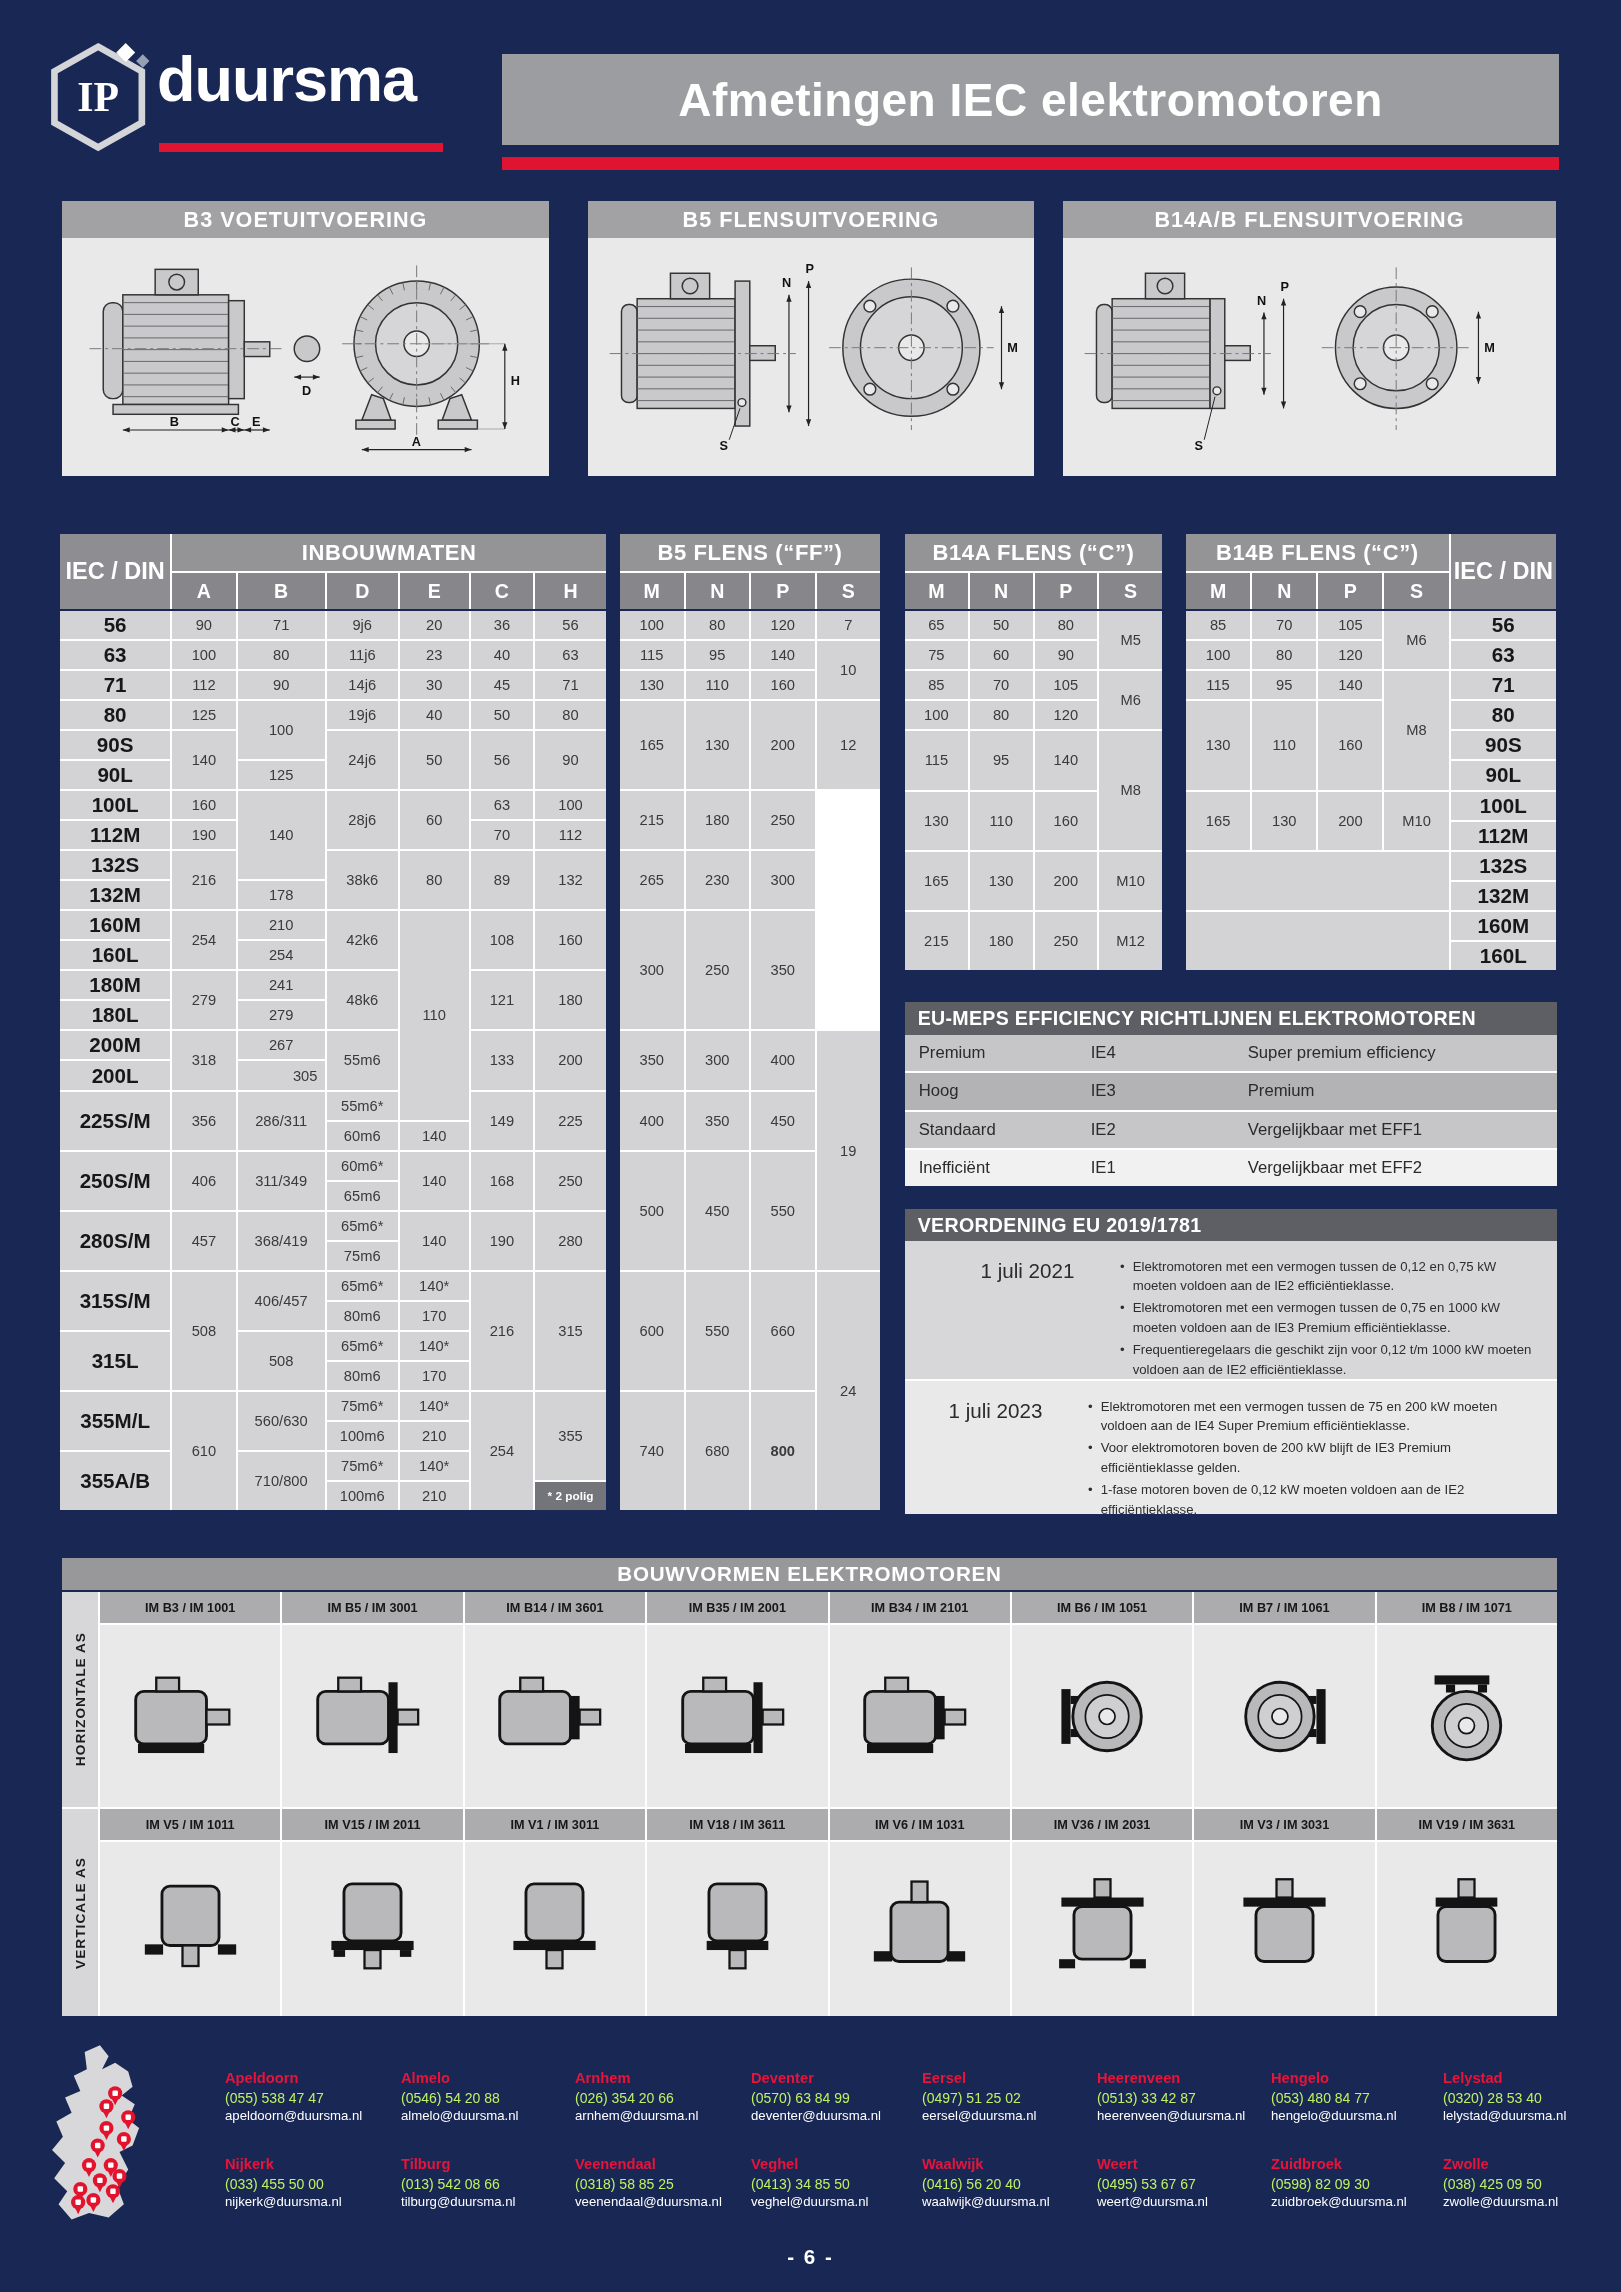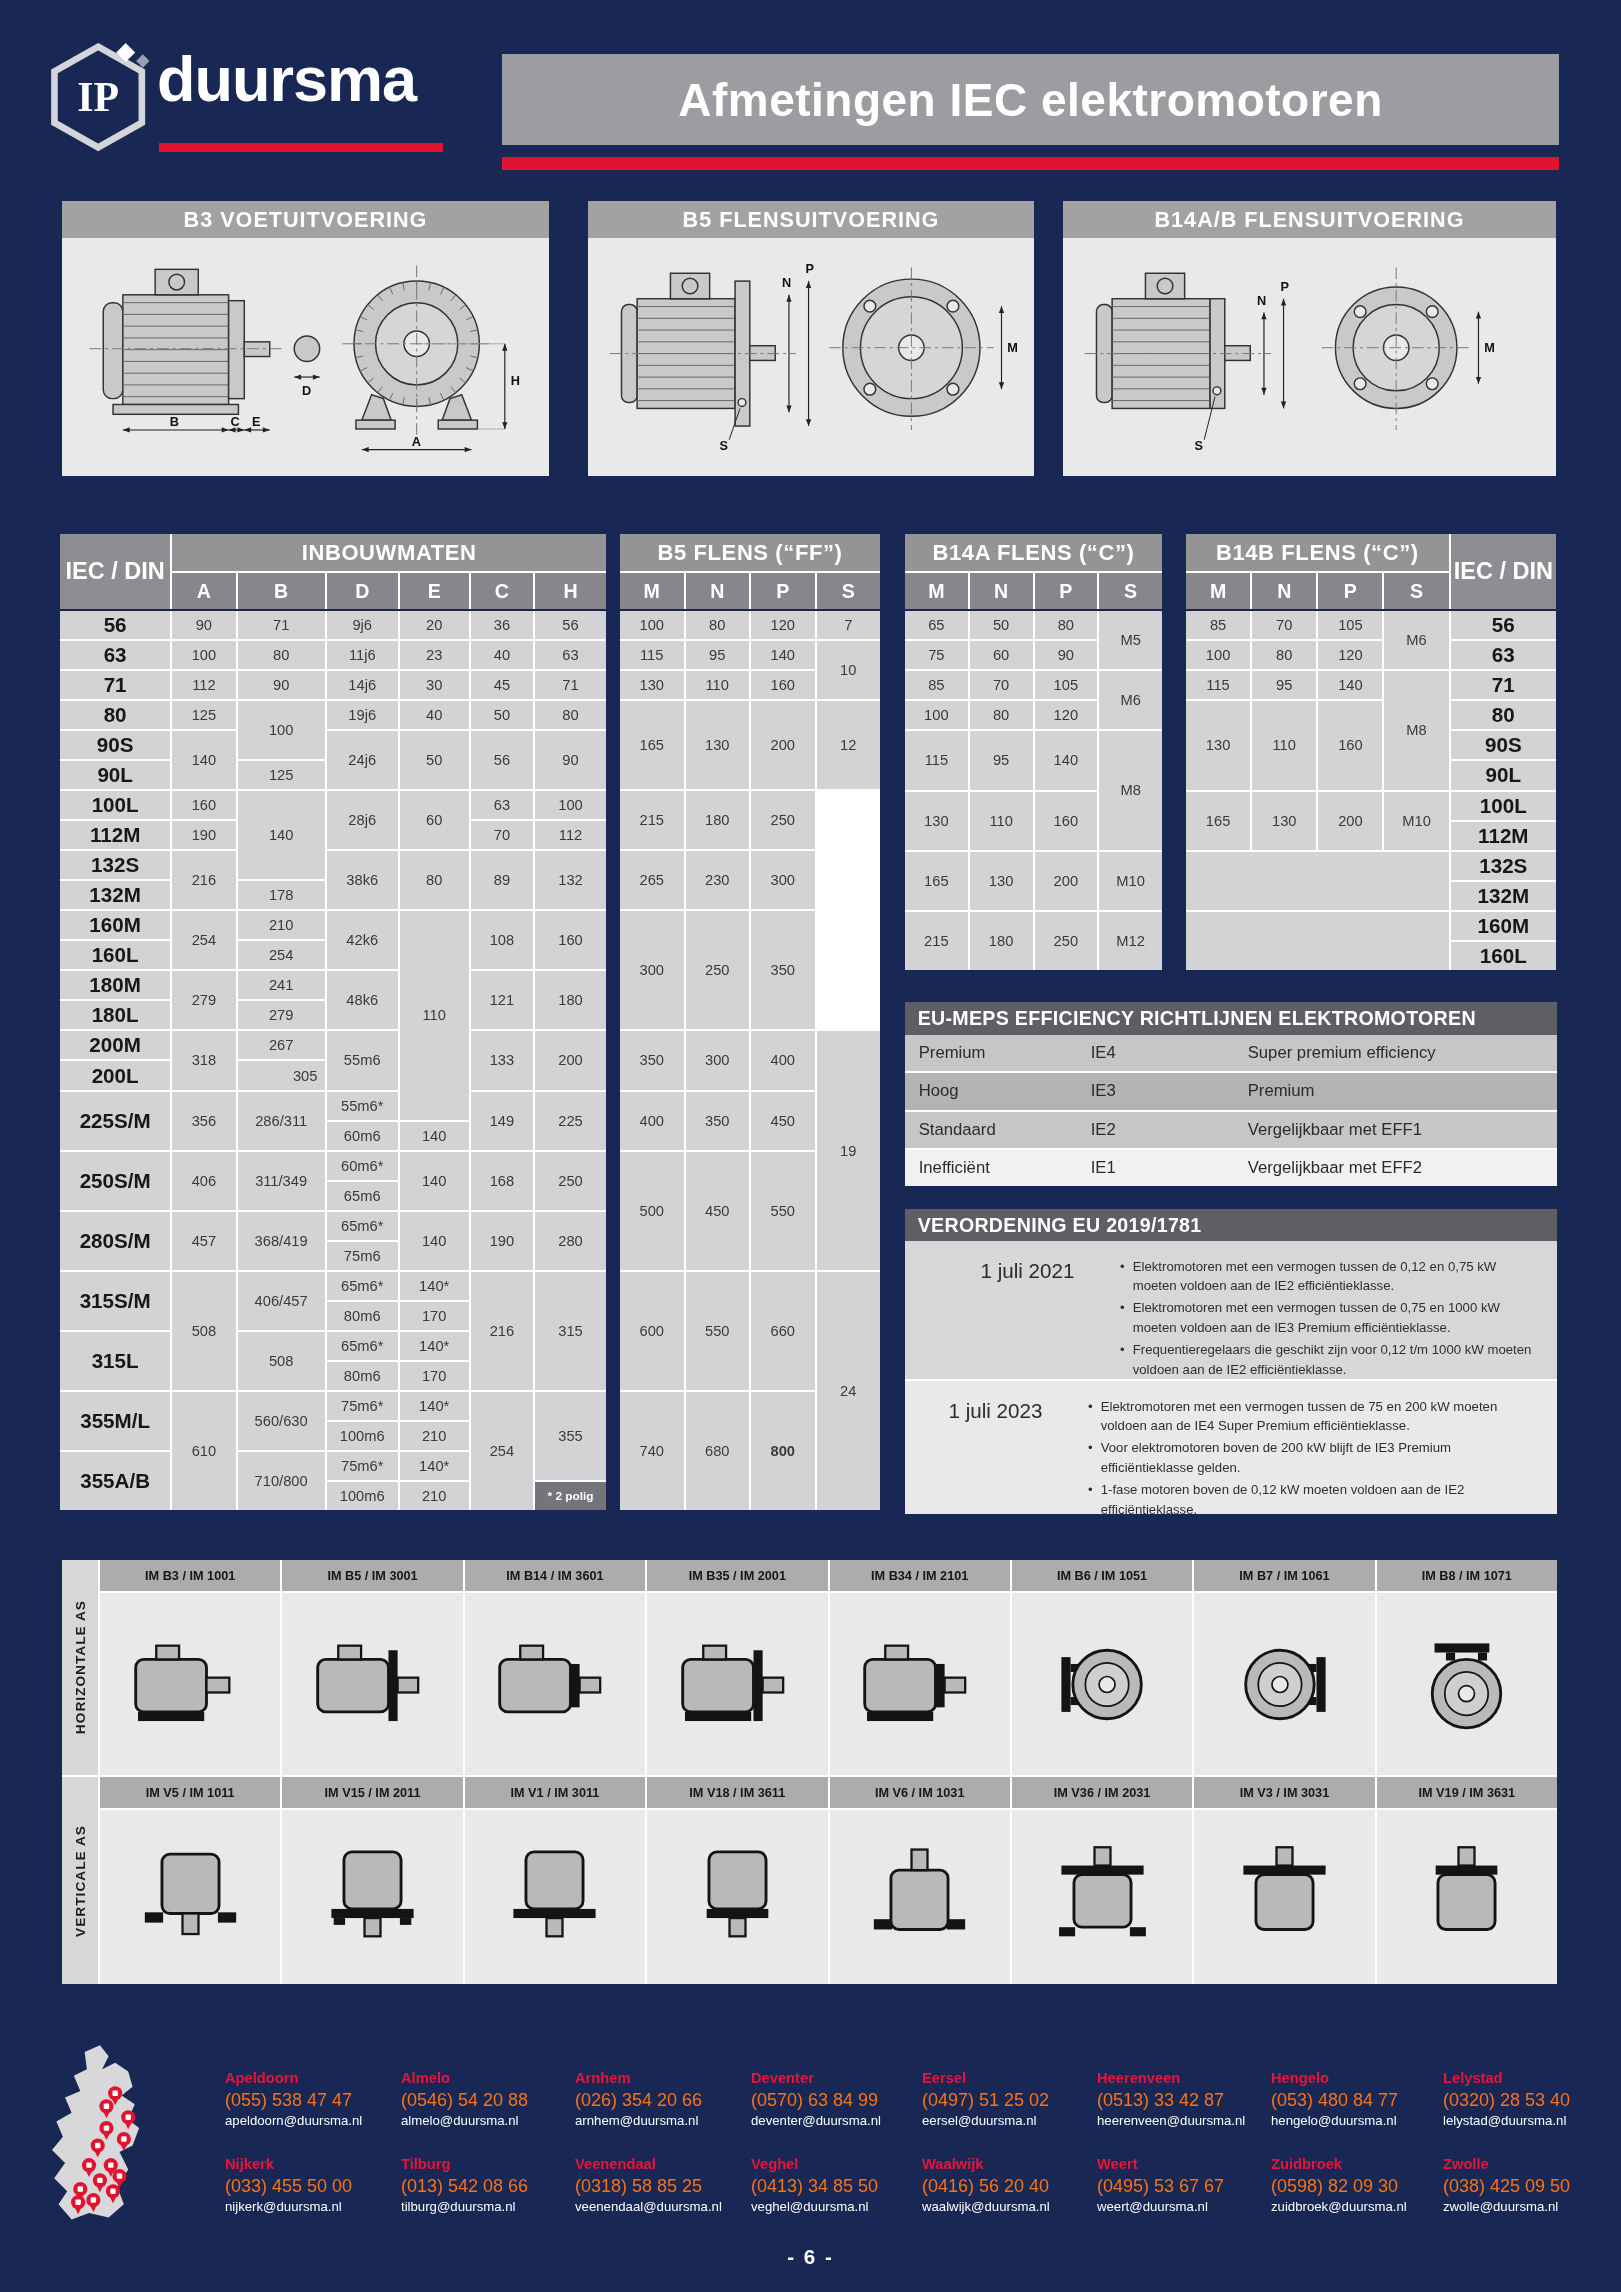--- a/index.html
+++ b/index.html
@@ -54,21 +54,21 @@
   .bouw-grid{display:grid;grid-template-columns:36px repeat(8,1fr);grid-template-rows:31px 182px 31px 174px;gap:2px;background:#fff;margin-top:2px;}
   .bv-strip{background:#d7d7d9;display:flex;align-items:center;justify-content:center;}
   .bv-strip span{writing-mode:vertical-rl;transform:rotate(180deg);font-weight:bold;font-size:13.7px;letter-spacing:1px;color:#1b1b1e;}
   .bv-label{background:#acacaf;color:#17171a;font-size:12.7px;font-weight:600;display:flex;align-items:center;justify-content:center;}
   .bv-icon{background:#e9e9ea;display:flex;align-items:center;justify-content:center;}
 
   
   .nl-map{position:absolute;left:41px;top:2041px;}
   .contact{position:absolute;width:169px;}
   .contact .city{color:#e8143a;font-weight:bold;font-size:14.7px;}
-  .contact .phone{color:#f97316;font-size:18px;margin-top:3.9px;}
+  .contact .phone{color:#bef264;font-size:14px;margin-top:3.9px;}
   .contact .email{color:#fff;font-size:13.2px;margin-top:2px;}
   .pageno{position:absolute;left:0;right:0;top:2245px;text-align:center;color:#fff;font-weight:bold;font-size:20.6px;letter-spacing:2px;}
 </style>
 </head>
 <body>
 
 <div id="page" data-interactable="false">
 
   <div class="logo-mark" data-interactable="false">
     <svg viewBox="0 0 120 125" width="114" height="119">
@@ -590,20 +590,21 @@
           <ul class="ver-bullets" data-interactable="false">
             <li data-interactable="false">Elektromotoren met een vermogen tussen de 75 en 200 kW moeten voldoen aan de IE4 Super Premium efficiëntieklasse.</li>
             <li data-interactable="false">Voor elektromotoren boven de 200 kW blijft de IE3 Premium efficiëntieklasse gelden.</li>
             <li data-interactable="false">1-fase motoren boven de 0,12 kW moeten voldoen aan de IE2 efficiëntieklasse.</li>
           </ul>
         </div>
       </div>
   </div>
 
   <div class="bouw" data-interactable="false">
+    <div class="bouw-head" data-interactable="false">BOUWVORMEN ELEKTROMOTOREN</div>
     <div class="bouw-grid" id="bouw-grid" data-interactable="false">
         <div class="bv-strip" data-interactable="false" style="grid-area: 1 / 1 / span 2;">
           <span data-interactable="false">HORIZONTALE AS</span>
         </div>
         <div class="bv-label" data-interactable="false" style="grid-area: 1 / 2;">IM B3 / IM 1001</div>
         <div class="bv-icon" data-interactable="false" style="grid-area: 2 / 2;">
           <svg viewBox="0 0 120 100" width="137" height="115">
             <rect x="14" y="74" width="58" height="8" fill="#141414"></rect>
             <rect x="12" y="28" width="62" height="46" rx="7" fill="#b9b9bb" stroke="#141414" stroke-width="2.5"></rect>
             <rect x="30" y="16" width="20" height="12" fill="#b9b9bb" stroke="#141414" stroke-width="2"></rect>

